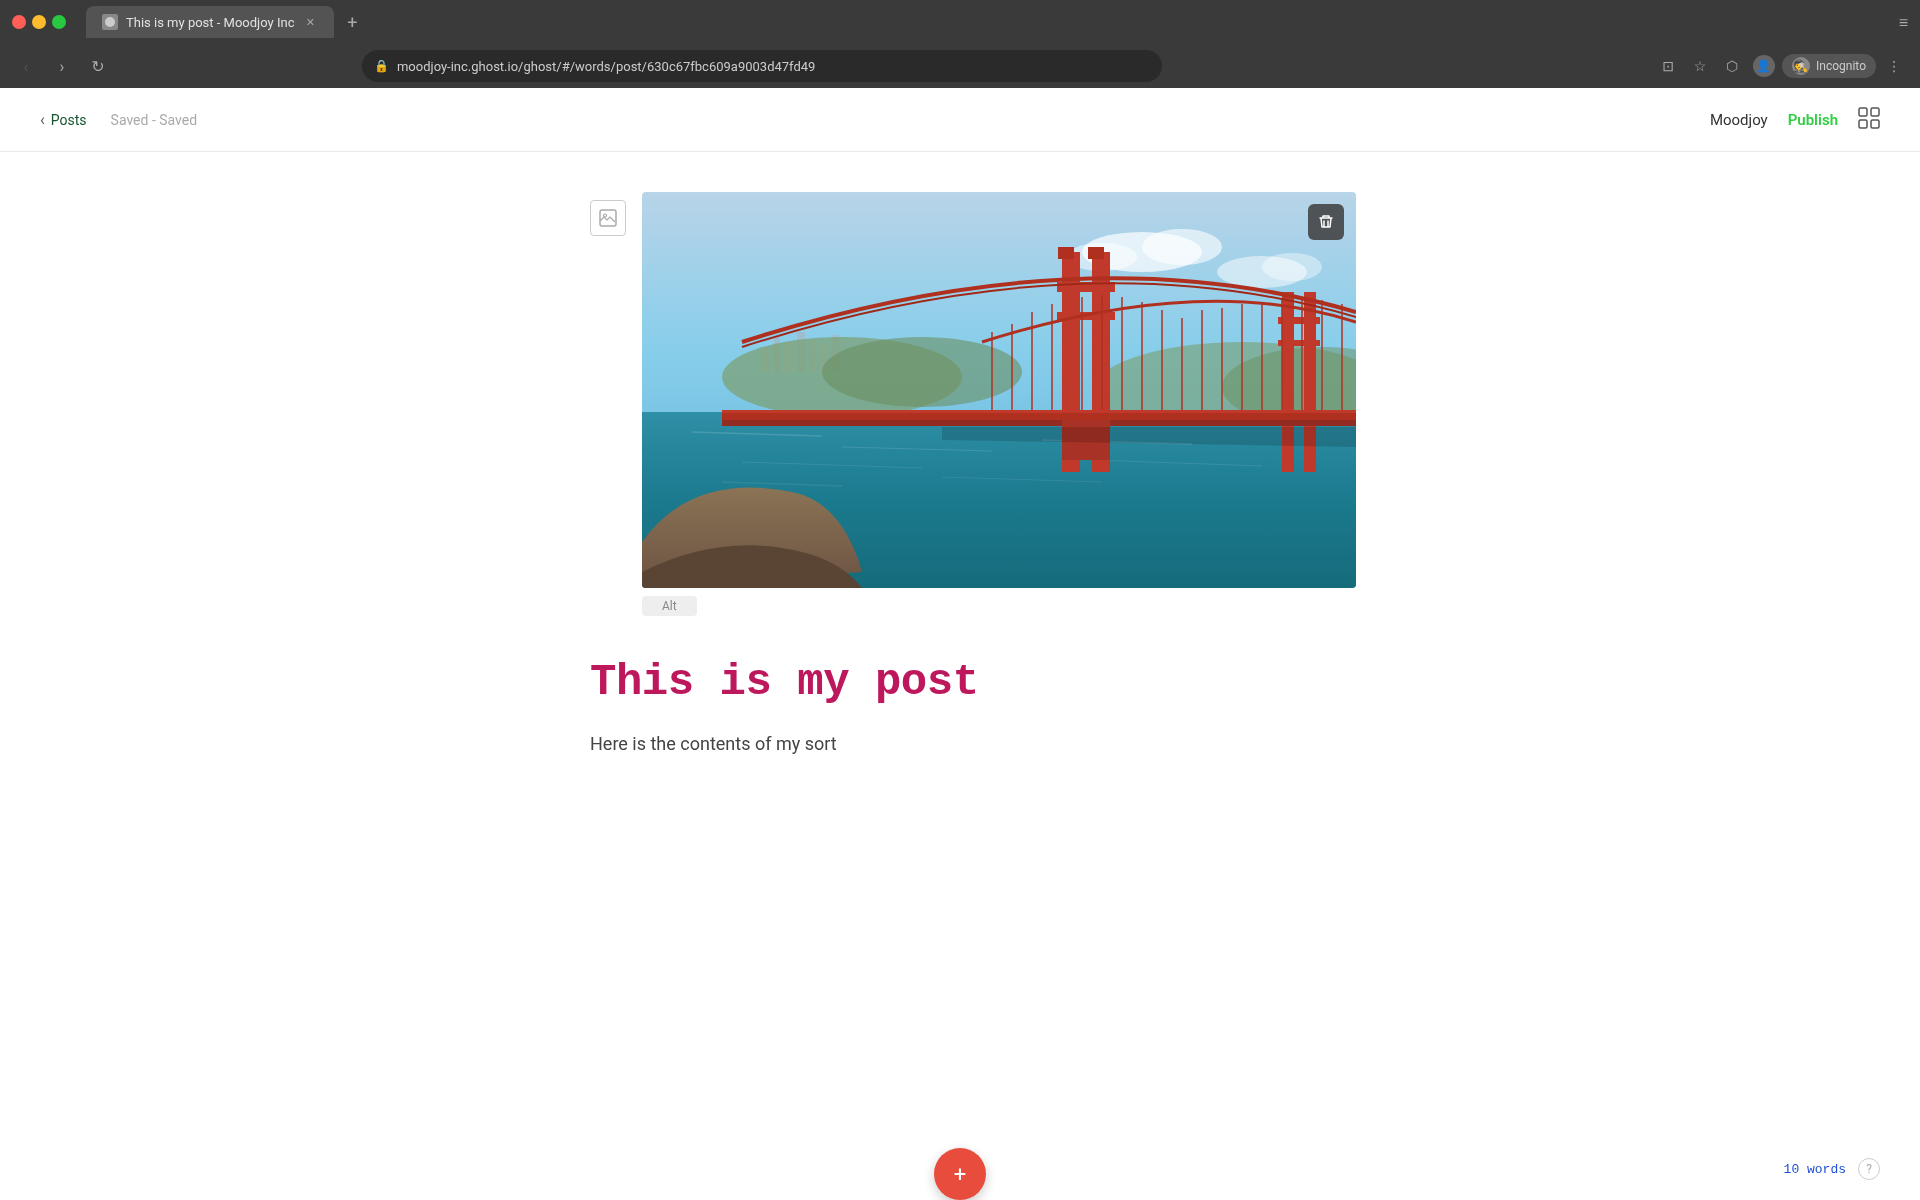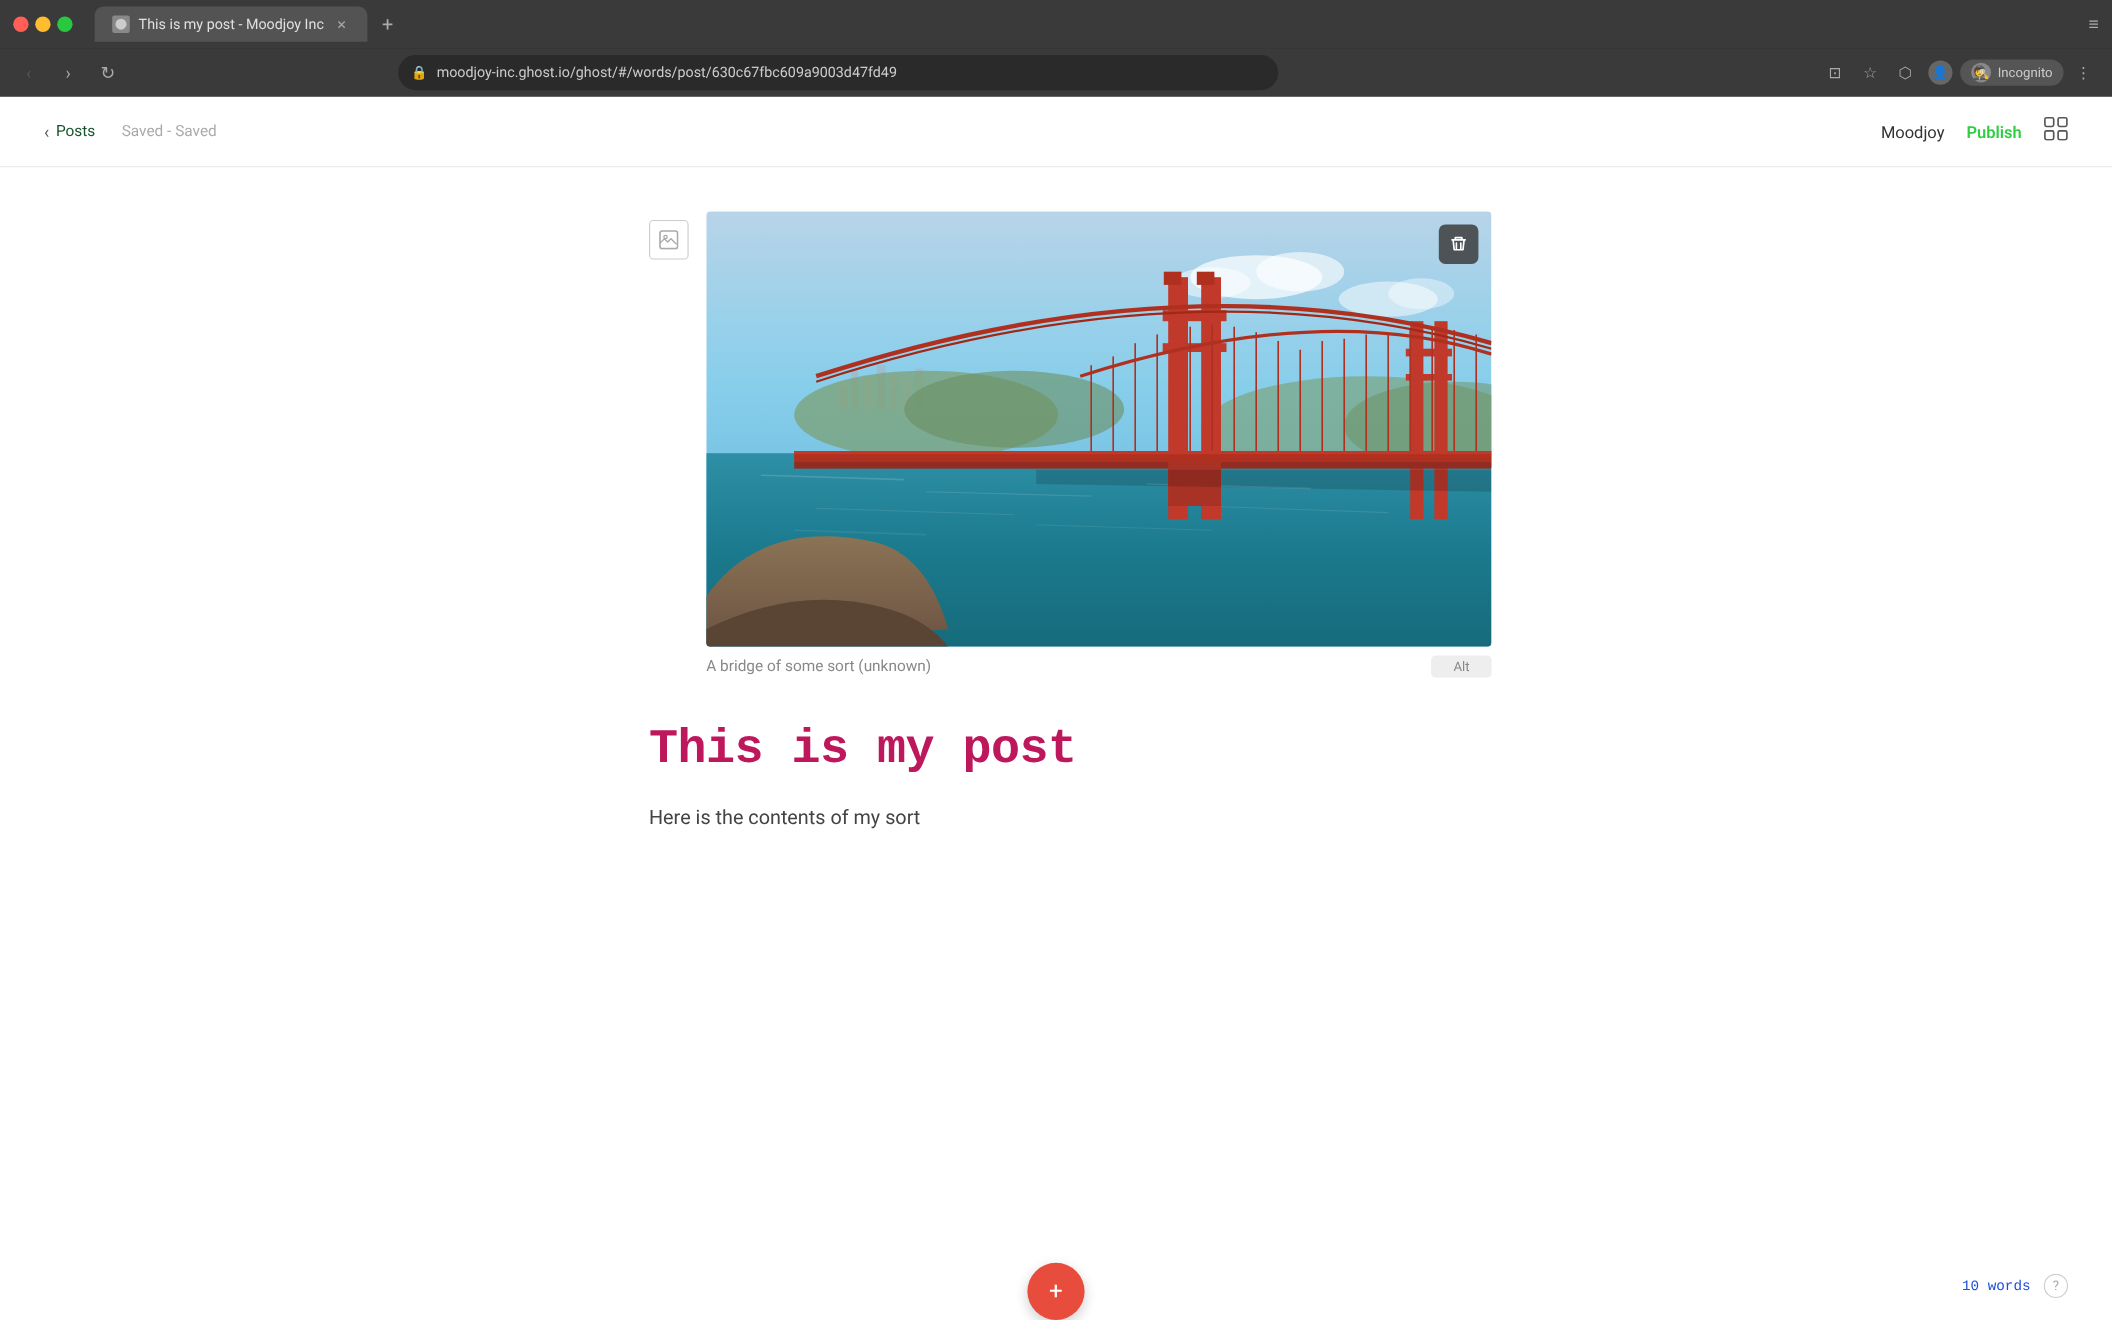--- a/index.html
+++ b/index.html
@@ -265,21 +265,20 @@
             </svg>
 
             <div class="delete-btn">
               <svg width="16" height="16" viewBox="0 0 16 16" fill="none">
                 <path d="M2 4h12M5 4V2h6v2M6 7v5M10 7v5M3 4l1 9h8l1-9" stroke="white" stroke-width="1.5" stroke-linecap="round" stroke-linejoin="round"></path>
               </svg>
             </div>
           </div>
 
           <div class="image-caption-row">
-            <span class="image-caption">A bridge of some sort (unknown)</span>
             <span class="alt-badge">Alt</span>
           </div>
         </div>
       </div>
 
       <h1 class="post-title">This is my post</h1>
 
       <p class="post-body">Here is the contents of my sort</p>
 
     </div>

